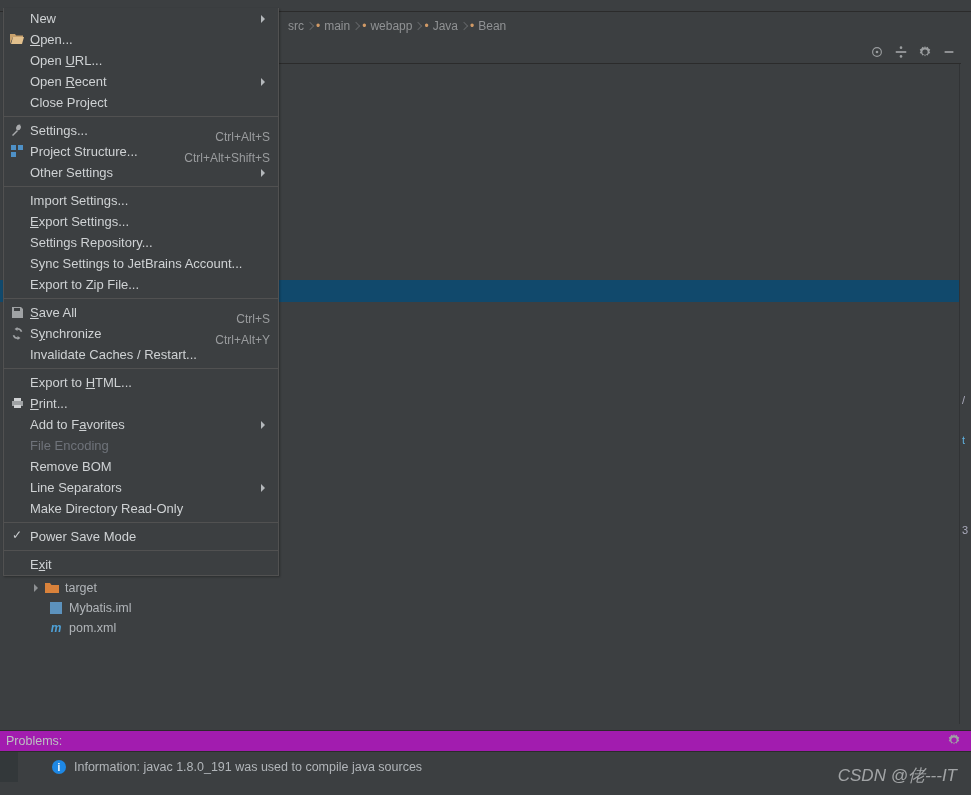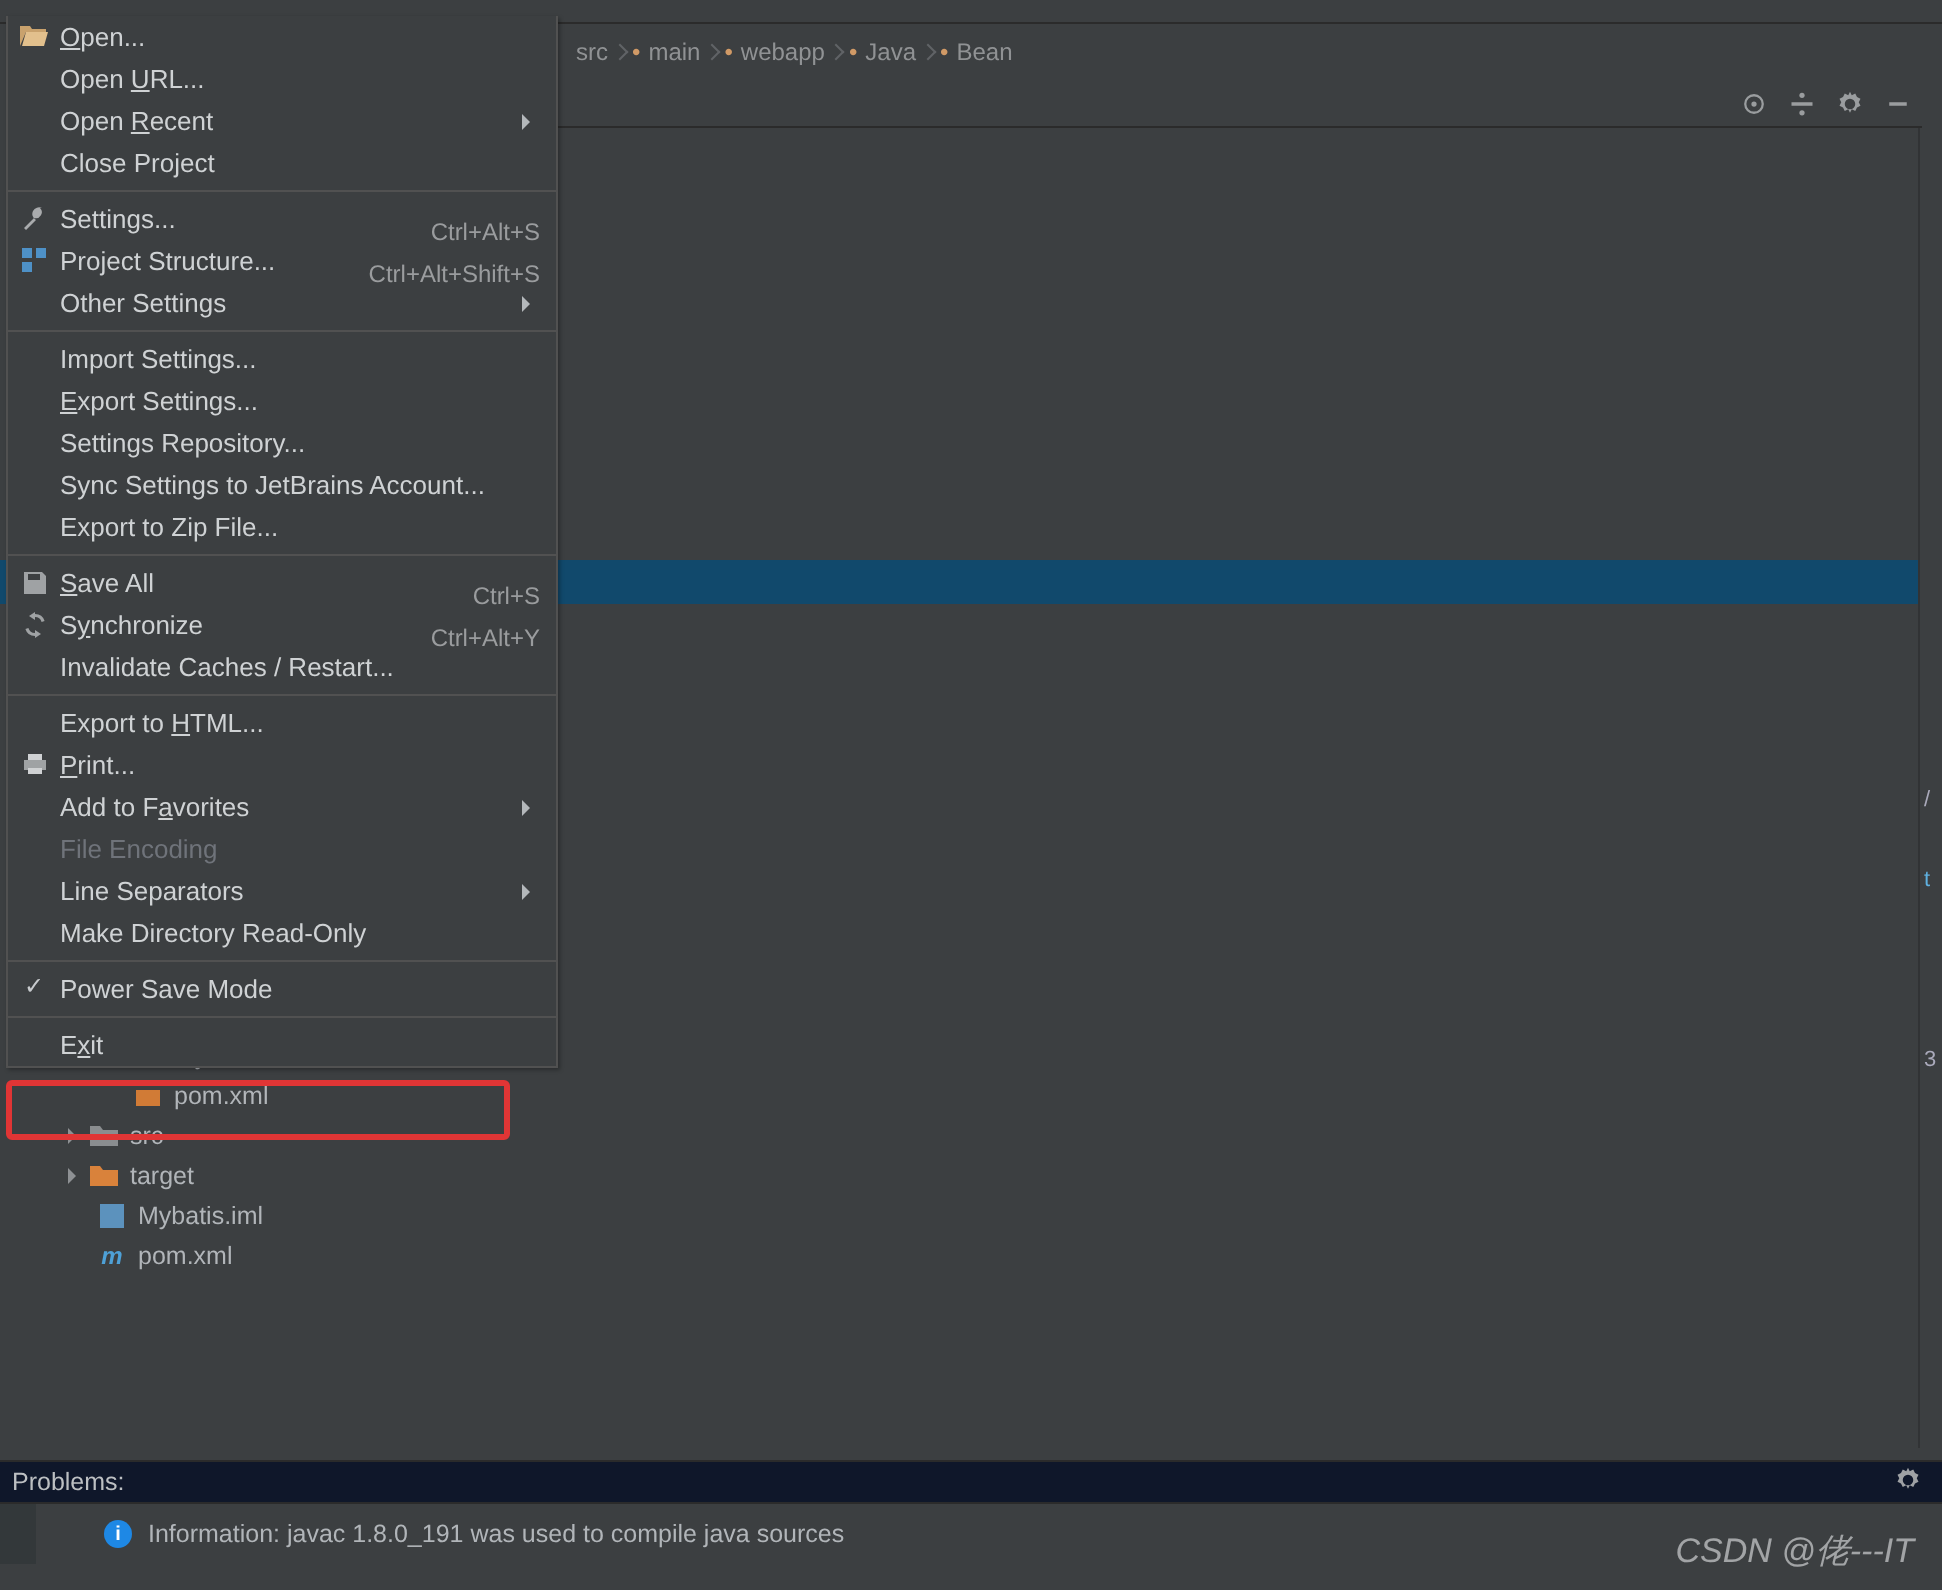--- a/index.html
+++ b/index.html
@@ -149,21 +149,21 @@
     left:0; right:0;
     height: 22px;
     background:#11496c;
   }
   
   .problems-bar {
     position:absolute;
     left:0; right:0;
     top: 730px;
     height: 22px;
-    background:#0f172a;
+    background:#a21caf;
     border-top:1px solid #2b2b2b;
     border-bottom:1px solid #2b2b2b;
     display:flex;
     align-items:center;
     color:#bcbfc2;
     padding-left:6px;
     font-size:12.5px;
   }
   .problems-bar .gear { margin-left:auto; margin-right:10px; color:#9ea1a4;}
   .info-row {
@@ -301,20 +301,23 @@
   </div>
 </div>
 
 <div class="rgutter">
   <span class="mark" style="top:330px;">/</span>
   <span class="mark" style="top:370px;color:#5fb1e0;">t</span>
   <span class="mark" style="top:460px;">3</span>
 </div>
 
 <div class="menu">
+  <div class="menu-item submenu">
+    <span class="label"><span>New</span></span>
+  </div>
   <div class="menu-item">
     <span class="icon-slot">
         <svg width="14" height="12">
           <path d="M0 1h5l1 1.5H13v1.5H3L0 11z" fill="#c9a26d"></path>
           <path d="M3 4h11l-2 7H1z" fill="#e2c08d"></path>
         </svg>
       </span>
     <span class="label"><span class="ul">O</span><span>pen...</span></span>
   </div>
   <div class="menu-item">
@@ -401,20 +404,23 @@
           <rect x="3" y="8" width="7" height="3" fill="#cfd1d3"></rect>
         </svg>
       </span>
     <span class="label"><span class="ul">P</span><span>rint...</span></span>
   </div>
   <div class="menu-item submenu">
     <span class="label"><span>Add to F</span><span class="ul">a</span><span>vorites</span></span>
   </div>
   <div class="menu-item disabled">
       <span class="label">File Encoding</span>
+    </div>
+  <div class="menu-item">
+      <span class="label">Remove BOM</span>
     </div>
   <div class="menu-item submenu">
       <span class="label">Line Separators</span>
     </div>
   <div class="menu-item">
       <span class="label">Make Directory Read-Only</span>
     </div>
   <div class="menu-sep"></div>
   <div class="menu-item checked">
       <span class="label">Power Save Mode</span>

